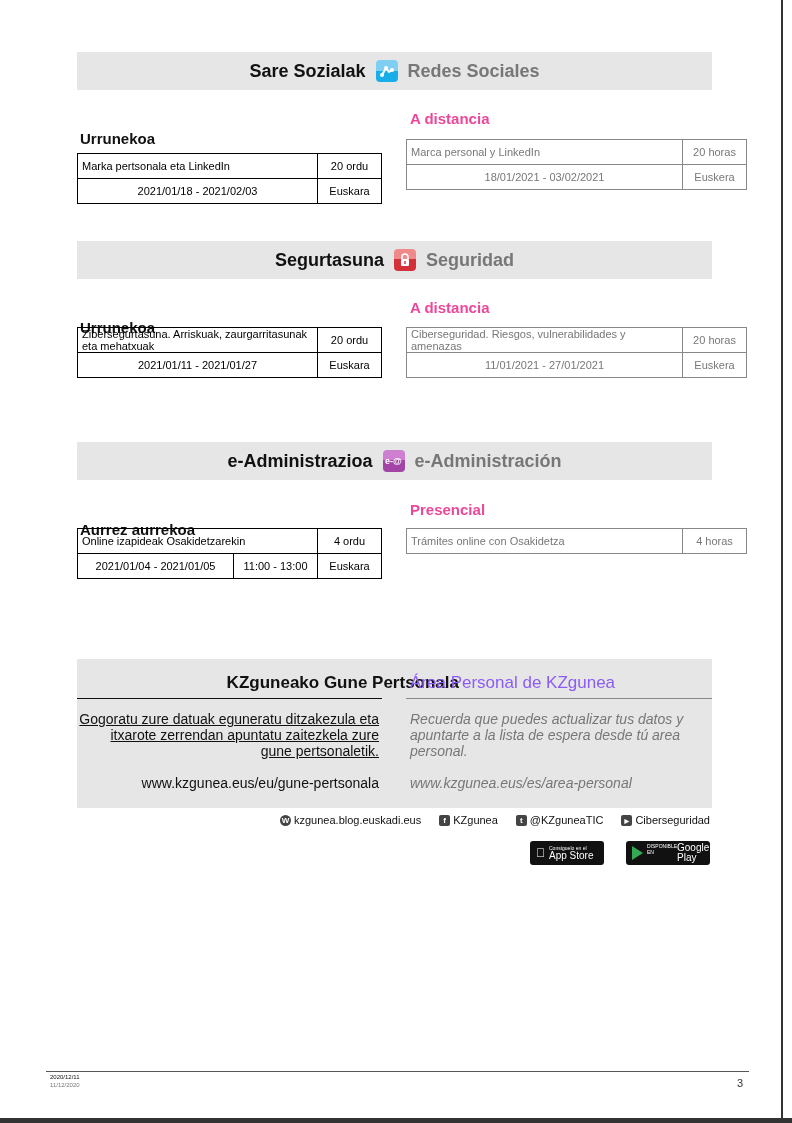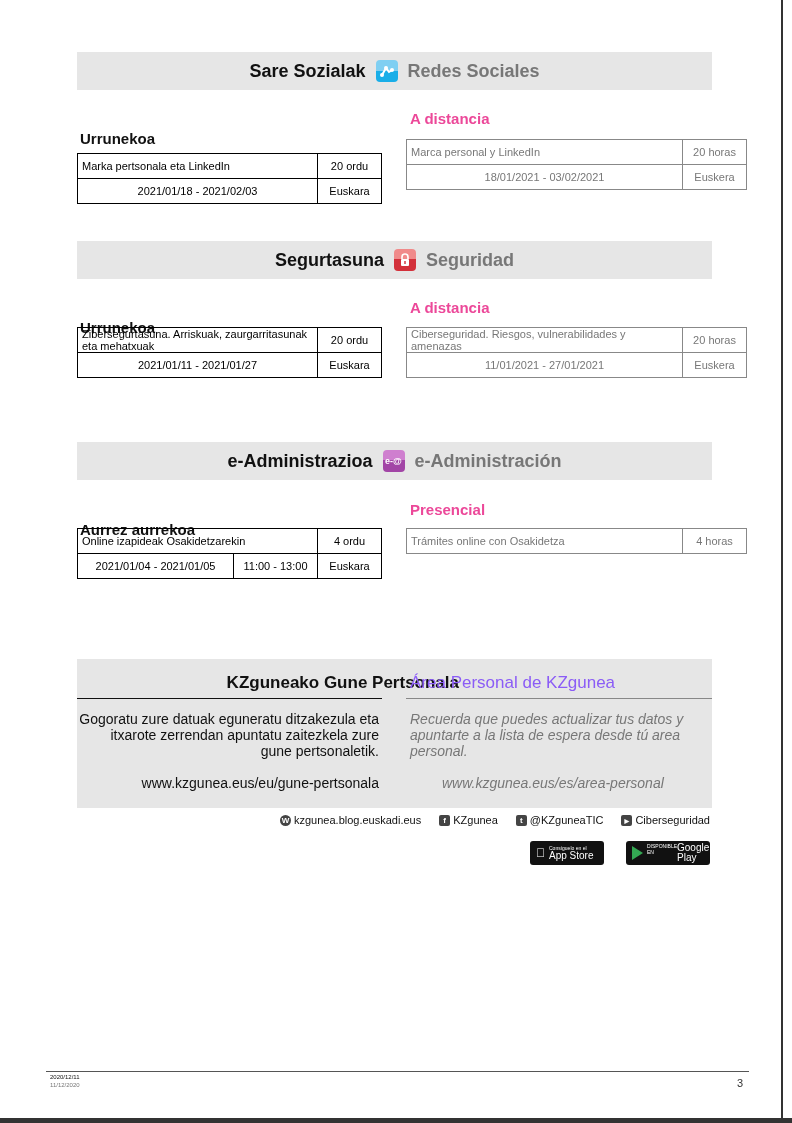--- a/index.html
+++ b/index.html
@@ -31,24 +31,24 @@
   td.dur, td.lang { text-align:center; width:55px; }
   td.dates, td.time { text-align:center; }
   td.time { width:75px; }
   td.tall { height:35px; line-height:12px; }
 
   .kz-box { position:absolute; left:77px; top:659px; width:635px; height:149px; background:#e6e6e6; }
   .kz-eu-title { position:absolute; right:333px; top:673px; font-size:17px; font-weight:bold; color:#111; text-align:right; }
   .kz-es-title { position:absolute; left:410px; top:673px; font-size:17px; font-weight:normal; color:#8b5cf6; }
   .kz-line-eu { position:absolute; left:77px; top:698px; width:305px; height:1px; background:#111; }
   .kz-line-es { position:absolute; left:406px; top:698px; width:306px; height:1px; background:#888; }
-  .kz-eu-text { position:absolute; right:413px; top:711px; width:300px; text-align:right; font-size:14px; line-height:16px; color:#111; }
+  .kz-eu-text { position:absolute; right:413px; top:711px; width:300px; text-align:right; font-size:14px; line-height:16px; color:#111;text-decoration:underline; }
   .kz-es-text { position:absolute; left:410px; top:711px; width:300px; font-size:14px; line-height:16px; color:#777; font-style:italic; }
   .kz-eu-url { position:absolute; right:413px; top:775px; font-size:14px; color:#111; }
-  .kz-es-url { position:absolute; left:410px; top:775px; font-size:14px; color:#777; font-style:italic;margin-left:32px; }
+  .kz-es-url { position:absolute; left:410px; top:775px; font-size:14px; color:#777; font-style:italic; }
 
   .social-row { position:absolute; right:82px; top:814px; display:flex; gap:18px; font-size:11px; color:#111; align-items:center; }
   .social-item { display:flex; align-items:center; gap:3px; }
   .soc-ic { width:11px; height:11px; background:#444; border-radius:2px; color:#fff; font-size:8px; display:inline-flex; align-items:center; justify-content:center; font-weight:bold; }
 
   .store-row { position:absolute; right:82px; top:841px; display:flex; gap:22px; }
   .store-badge { height:24px; background:#111; border-radius:3px; color:#fff; display:flex; align-items:center; gap:4px; padding:0 6px; }
   .store-badge.apple { width:62px; }
   .store-badge.google { width:72px; }
   .badge-small { font-size:5px; line-height:6px; }

